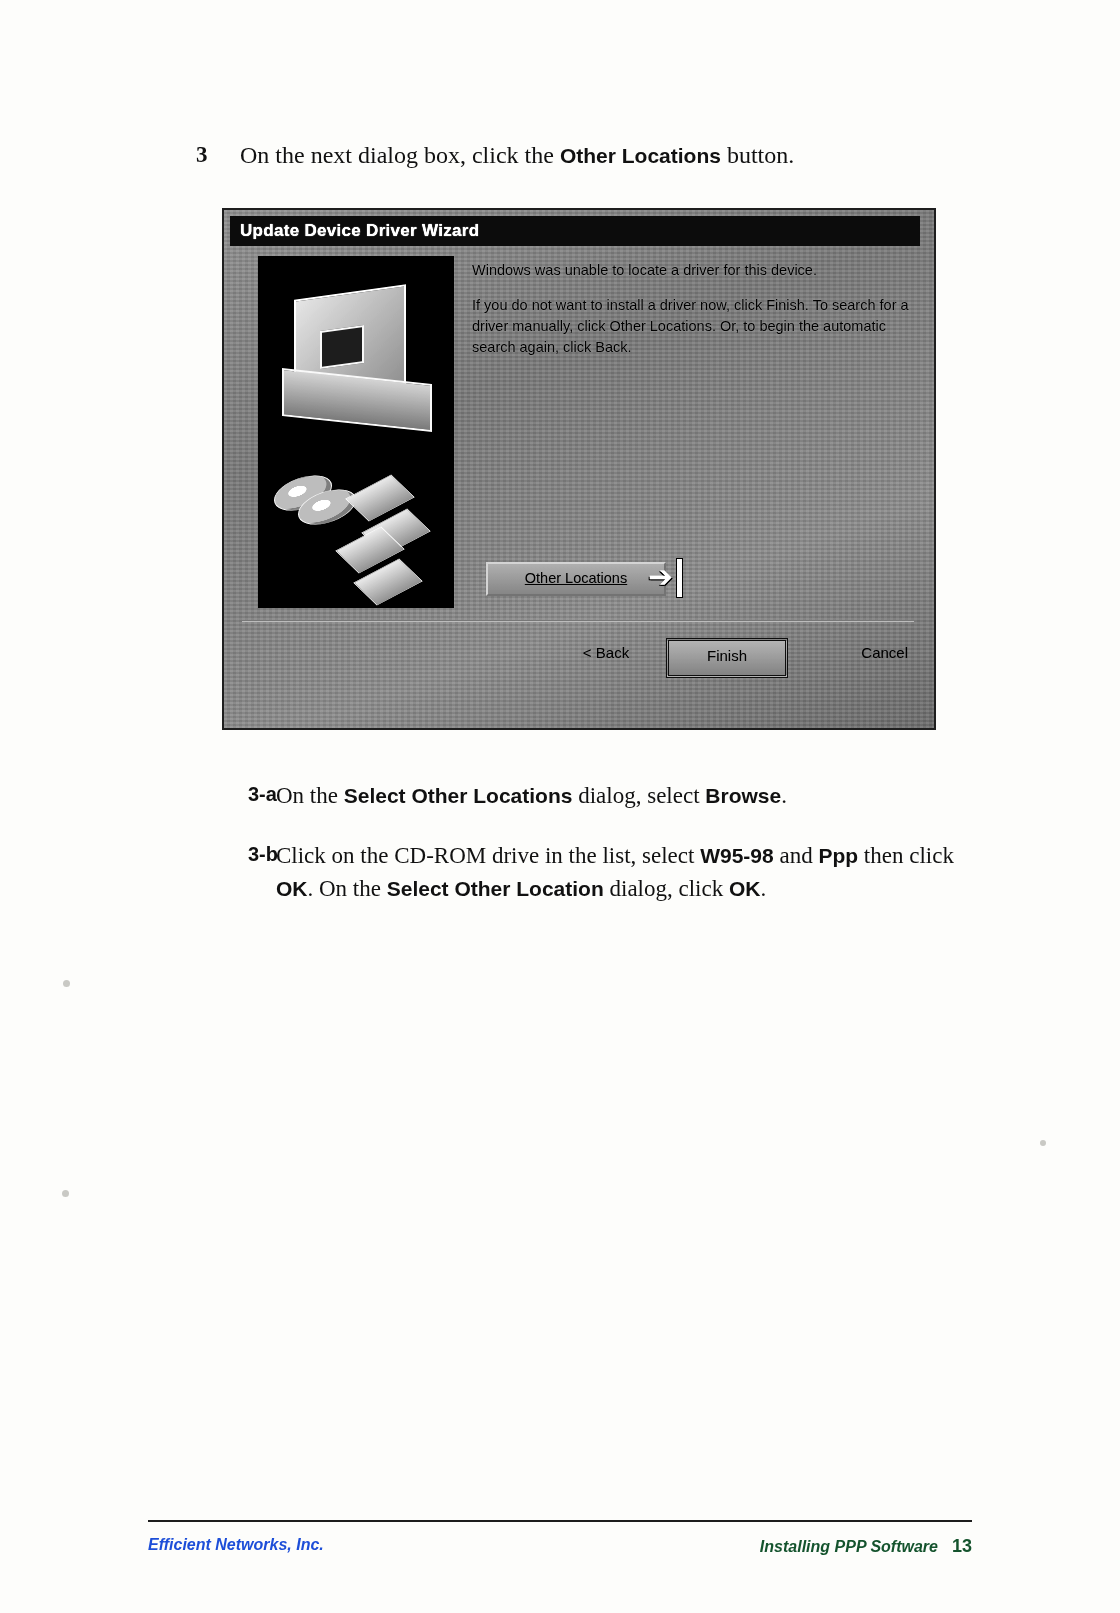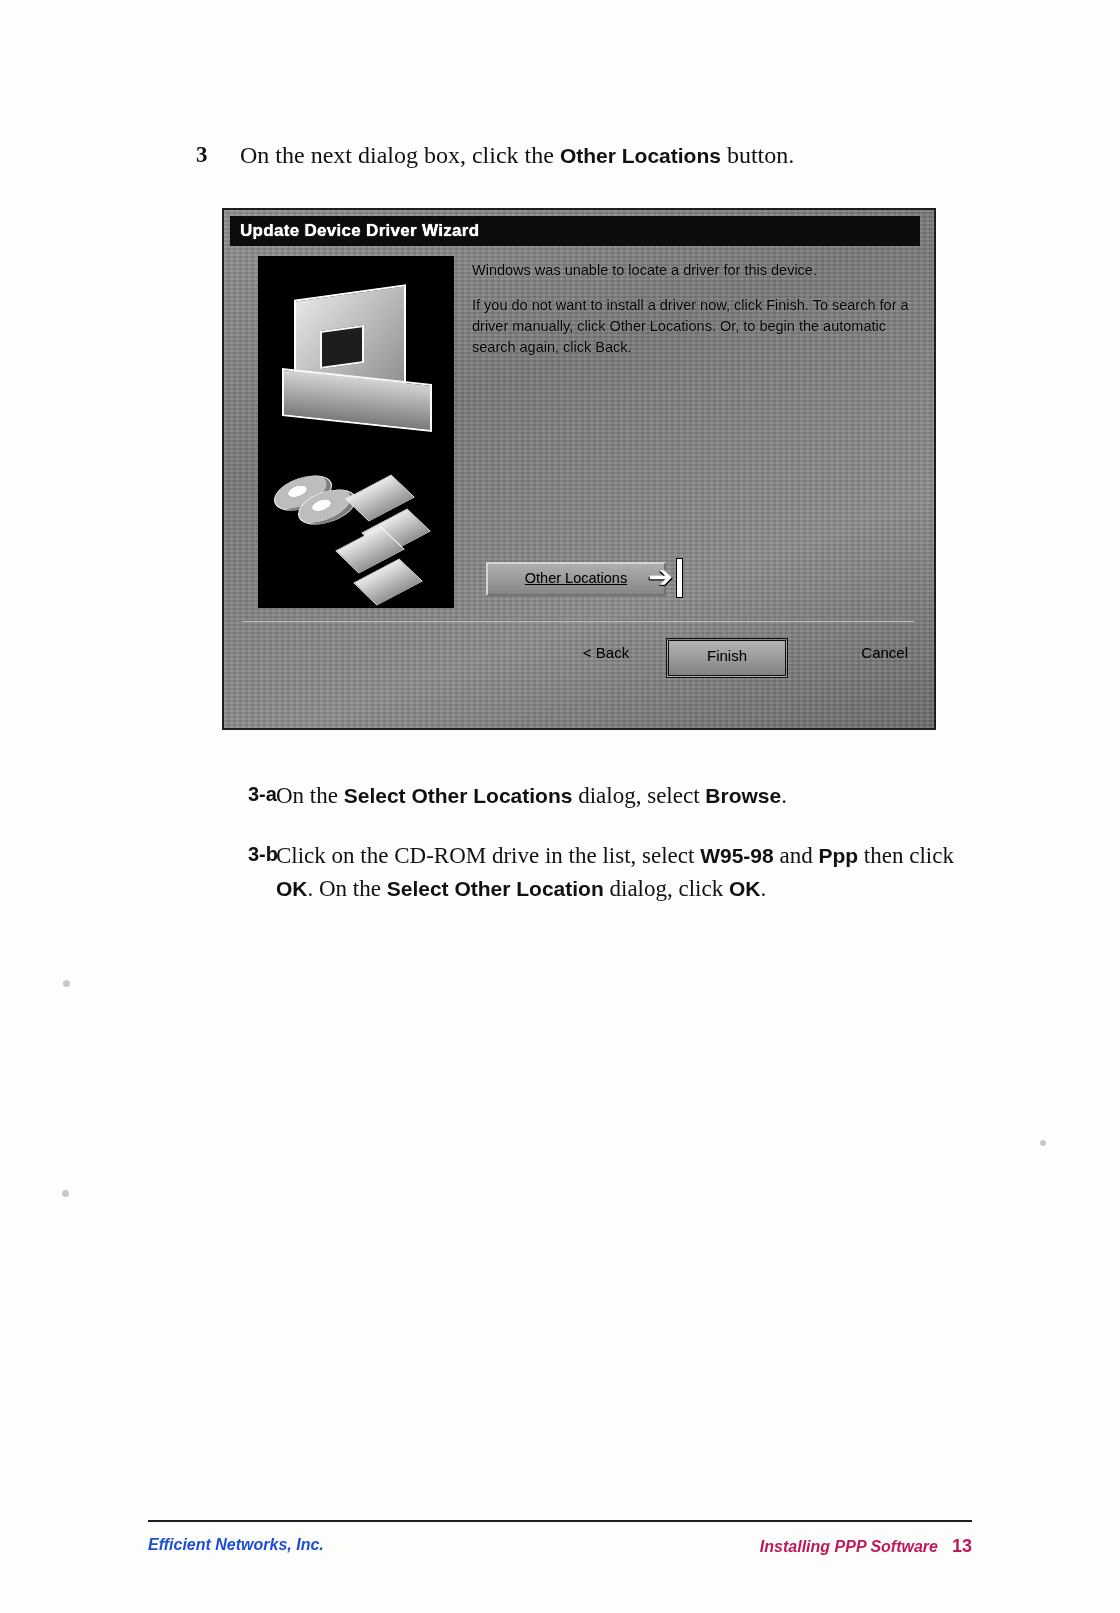--- a/index.html
+++ b/index.html
@@ -236,21 +236,21 @@
     color: #1d4ed8;
   }
   .footer-right {
     position: absolute;
     right: 148px;
     top: 1536px;
     font-family: "Liberation Sans", sans-serif;
     font-style: italic;
     font-weight: bold;
     font-size: 16px;
-    color: #be185d;
+    color: #14532d;
     text-align: right;
   }
   .footer-right .pg {
     font-style: normal;
     font-weight: bold;
     font-size: 18px;
     margin-left: 14px;
   }
   .speck { position: absolute; background: #c9c9c4; border-radius: 50%; }
 </style>

